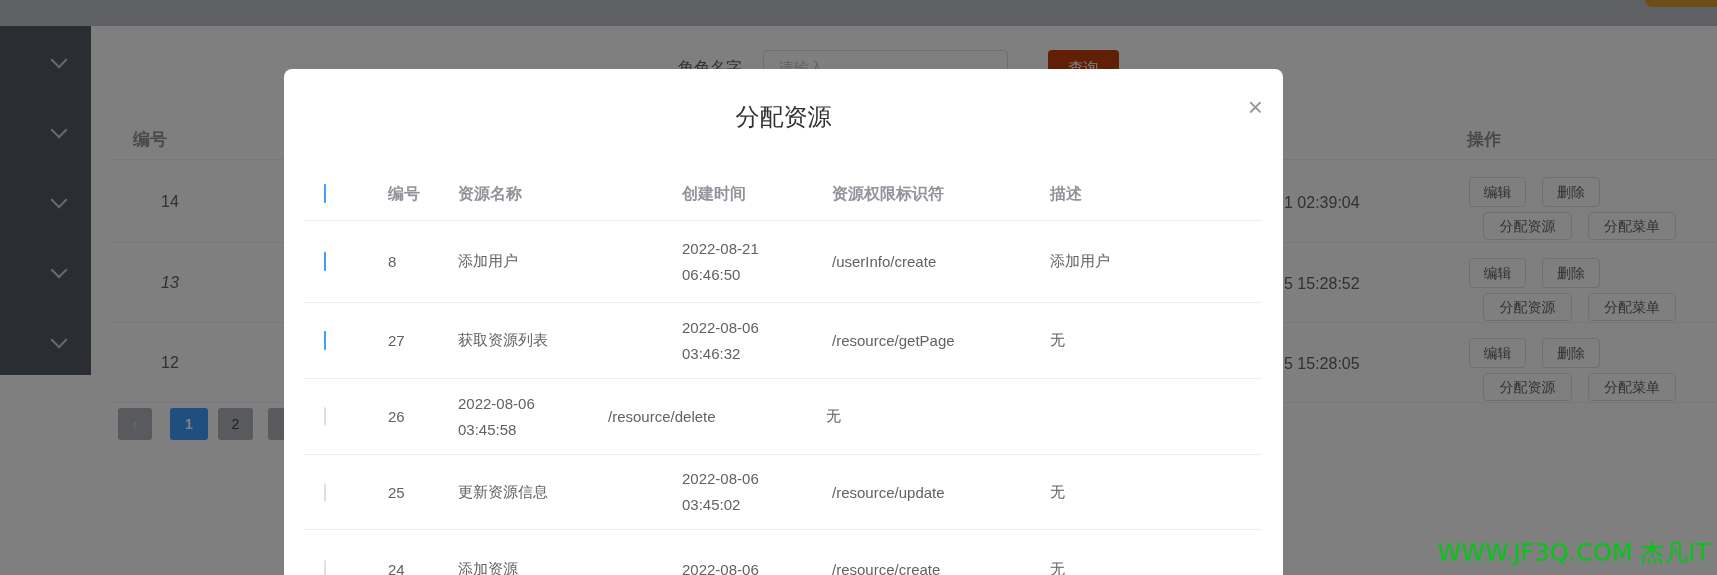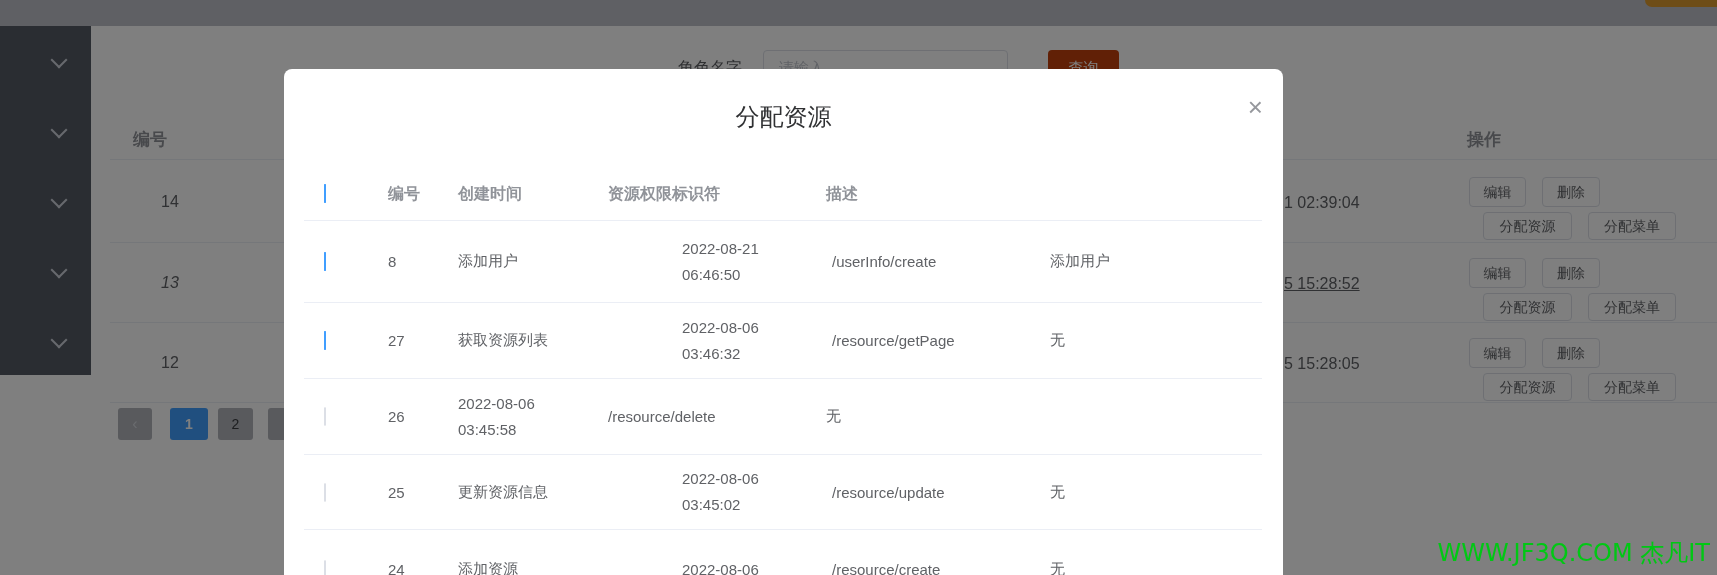--- a/index.html
+++ b/index.html
@@ -104,21 +104,21 @@
     <div class="abs cell-time" style="top:194px;">1 02:39:04</div>
     <div class="abs op-btn op-s" style="left:1469px;top:177px;width:57px;">编辑</div>
     <div class="abs op-btn op-s" style="left:1542px;top:177px;width:58px;">删除</div>
     <div class="abs op-btn op-l" style="left:1483px;top:212px;width:89px;">分配资源</div>
     <div class="abs op-btn op-l" style="left:1588px;top:212px;width:88px;">分配菜单</div>
     <div class="abs hline" style="top:242px;"></div>
   </div>
 
   <div>
     <div class="abs cell-id" style="top:274px;font-style:italic;">13</div>
-    <div class="abs cell-time" style="top:275px;text-decoration:underline;">5 15:28:52</div>
+    <div class="abs cell-time" style="top:275px;">5 15:28:52</div>
     <div class="abs op-btn op-s" style="left:1469px;top:258px;width:57px;">编辑</div>
     <div class="abs op-btn op-s" style="left:1542px;top:258px;width:58px;">删除</div>
     <div class="abs op-btn op-l" style="left:1483px;top:293px;width:89px;">分配资源</div>
     <div class="abs op-btn op-l" style="left:1588px;top:293px;width:88px;">分配菜单</div>
     <div class="abs hline" style="top:322px;"></div>
   </div>
 
   <div>
     <div class="abs cell-id" style="top:354px;">12</div>
     <div class="abs cell-time" style="top:355px;">5 15:28:05</div>
@@ -138,20 +138,21 @@
 
   <div class="abs modal">
     <div class="abs m-title">分配资源</div>
     <div class="abs m-close">×</div>
 
     <div class="abs m-table">
 
       <div class="m-row m-head">
         <div class="c0"><span class="cb indeterminate"></span></div>
         <div class="c1">编号</div>
+        <div class="c2">资源名称</div>
         <div class="c3">创建时间</div>
         <div class="c4">资源权限标识符</div>
         <div class="c5">描述</div>
       </div>
 
       <div class="m-row m-body" style="height:82px;">
         <div class="c0"><span class="cb checked"></span></div>
         <div class="c1">8</div>
         <div class="c2">添加用户</div>
         <div class="c3">

